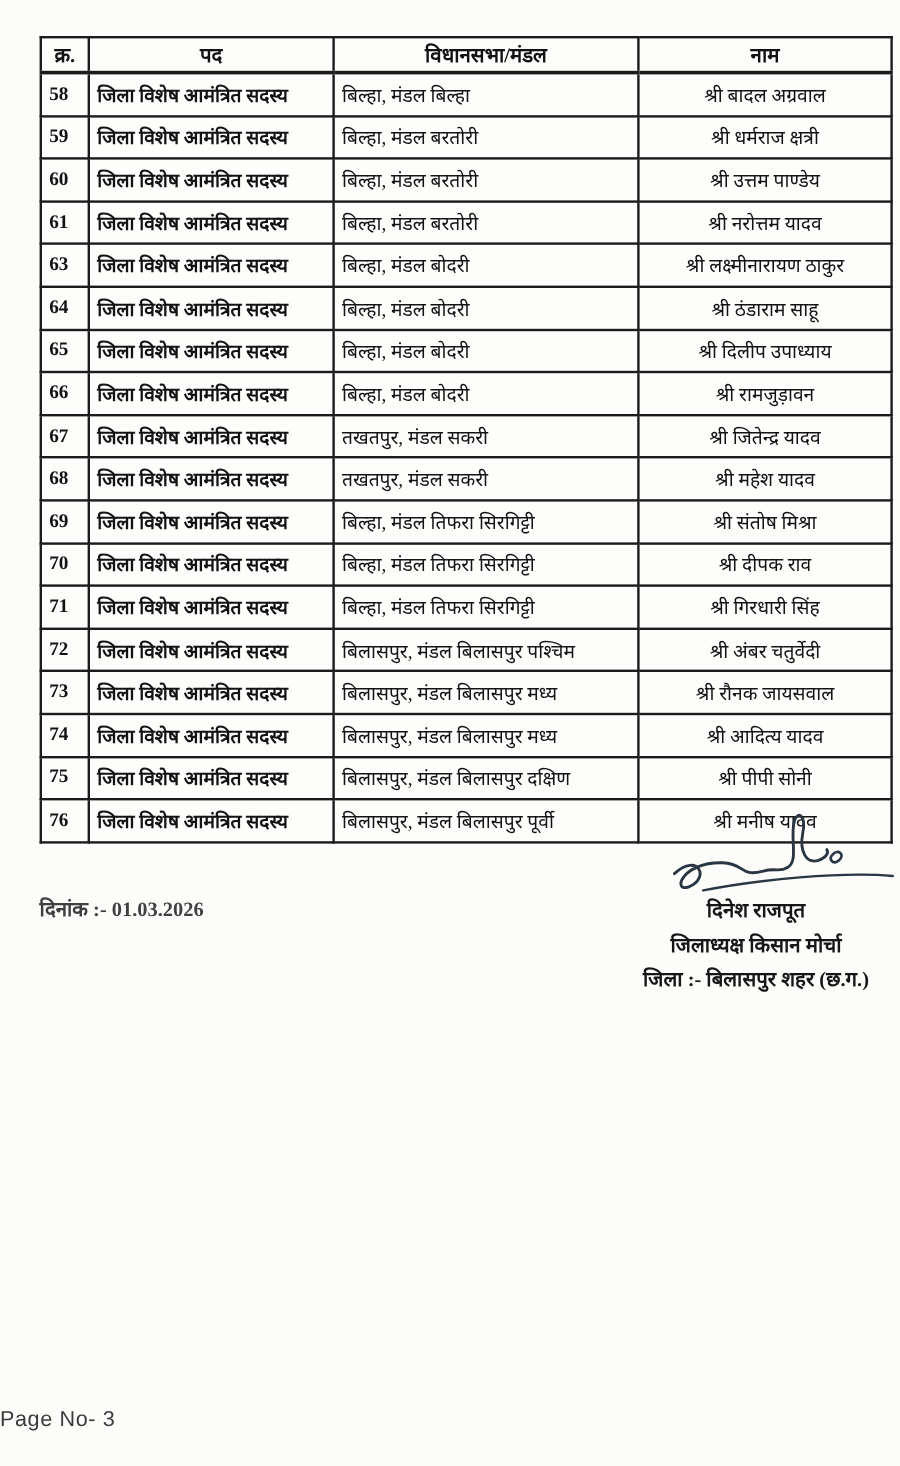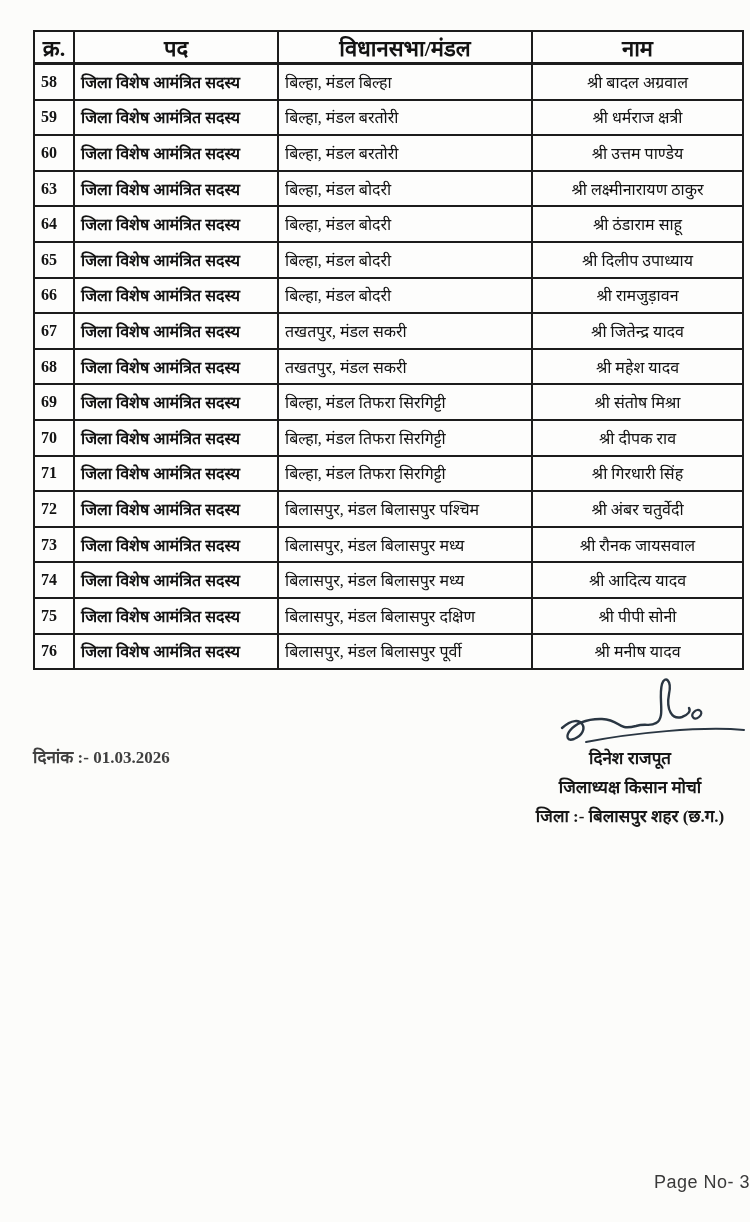--- a/index.html
+++ b/index.html
@@ -29,21 +29,21 @@
   table.members-table td {
     border: 2px solid #1c1c1c;
     padding: 0 6px;
     font-size: 16px;
     color: #131313;
     overflow: hidden;
     white-space: nowrap;
   }
   table.members-table thead th {
     height: 27px;
-    font-size: 22px;
+    font-size: 17px;
     font-weight: 700;
     text-align: center;
     border-bottom: 3px solid #1c1c1c;
     padding: 0 2px;
   }
   table.members-table td { height: 33.6px; }
   .col-no     { width: 34px;  text-align: left; font-weight: 700; font-family: "Liberation Serif", serif; }
   .col-post   { width: 198px; text-align: left; font-weight: bold; }
   .col-mandal { width: 248px; text-align: left; }
   .col-name   { width: 205px; text-align: center; }
@@ -69,21 +69,21 @@
   }
   svg.signature {
     position: absolute;
     left: 552px; top: 672px;
     width: 196px; height: 84px;
   }
   .page-number {
     position: absolute;
     left: 0; top: 1172px;
     width: 750px;
-    text-align: right;
+    text-align: left;
     font-family: "Liberation Sans", "DejaVu Sans", sans-serif;
     font-size: 18px;
     color: #3a3a3a;
     letter-spacing: 0.5px;
   }
 </style>
 </head>
 <body>
 
 <div class="page">
@@ -110,20 +110,26 @@
           <td class="col-mandal">बिल्हा, मंडल बरतोरी</td>
           <td class="col-name">श्री धर्मराज क्षत्री</td>
         </tr>
         <tr>
           <td class="col-no">60</td>
           <td class="col-post">जिला विशेष आमंत्रित सदस्य</td>
           <td class="col-mandal">बिल्हा, मंडल बरतोरी</td>
           <td class="col-name">श्री उत्तम पाण्डेय</td>
         </tr>
         <tr>
+          <td class="col-no">61</td>
+          <td class="col-post">जिला विशेष आमंत्रित सदस्य</td>
+          <td class="col-mandal">बिल्हा, मंडल बरतोरी</td>
+          <td class="col-name">श्री नरोत्तम यादव</td>
+        </tr>
+        <tr>
           <td class="col-no">63</td>
           <td class="col-post">जिला विशेष आमंत्रित सदस्य</td>
           <td class="col-mandal">बिल्हा, मंडल बोदरी</td>
           <td class="col-name">श्री लक्ष्मीनारायण ठाकुर</td>
         </tr>
         <tr>
           <td class="col-no">64</td>
           <td class="col-post">जिला विशेष आमंत्रित सदस्य</td>
           <td class="col-mandal">बिल्हा, मंडल बोदरी</td>
           <td class="col-name">श्री ठंडाराम साहू</td>

